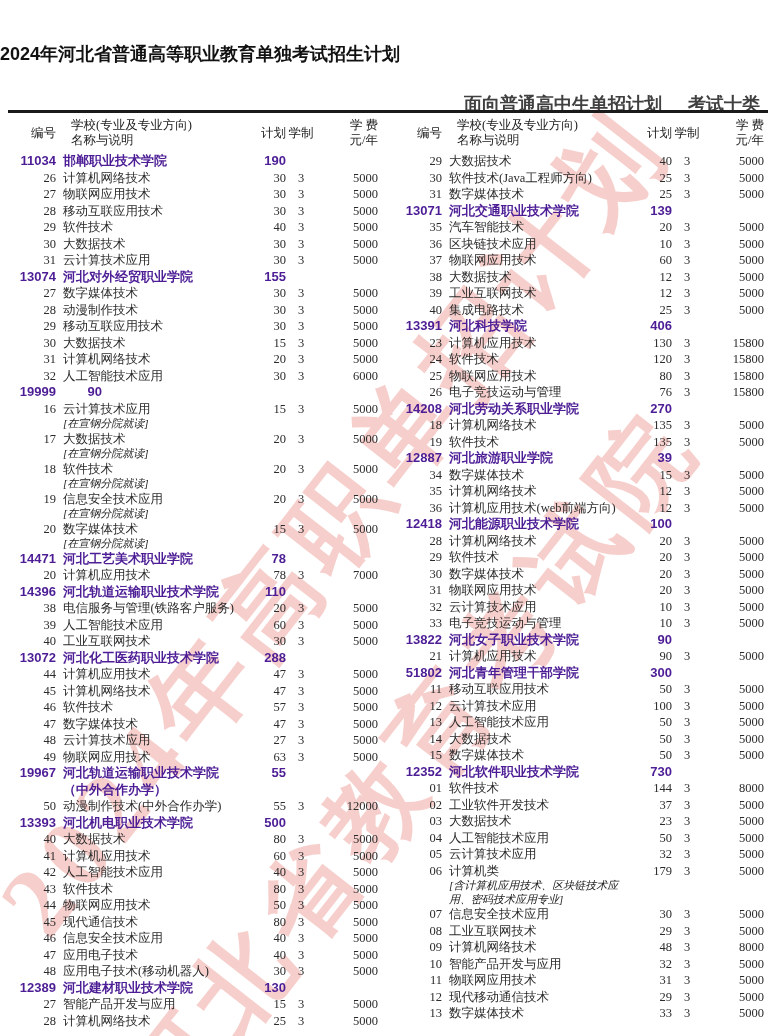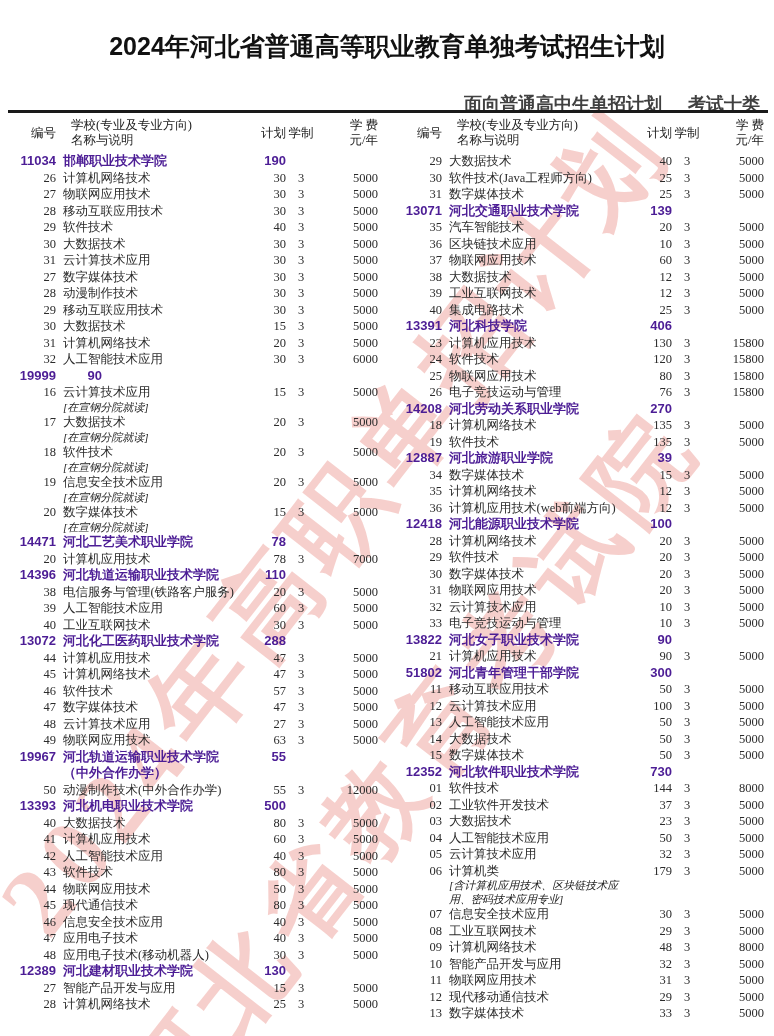--- a/index.html
+++ b/index.html
@@ -19,24 +19,23 @@
     font-weight:bold;
     opacity:0.28;
     transform-origin:0 0;
     pointer-events:none;
     z-index:1;
   }
   .wm1{left:-30px;top:880px;font-size:100px;letter-spacing:10px;transform:rotate(-52deg);}
   .wm2{left:95px;top:1065px;font-size:96px;letter-spacing:12px;transform:rotate(-52deg);}
   
   .title{
-    position:absolute;top:30px;left:0;width:100%;
-    text-align:center;
+    position:absolute;top:42px;left:0;width:100%;
     font-family:"Liberation Sans", sans-serif;
-    font-weight:bold;font-size:25px;color:#111;
+    font-weight:bold;font-size:18px;color:#111;
     z-index:2;
   }
   .subtitle{
     position:absolute;top:92px;right:14px;
     font-family:"Liberation Sans", sans-serif;
     font-weight:bold;font-size:18px;color:#404040;
     z-index:2;
   }
   .subtitle .gap{display:inline-block;width:26px;}
   .rule{
@@ -168,20 +167,27 @@
         <span class="c-years">3</span>
         <span class="c-fee">5000</span>
       </div>
       <div class="row">
         <span class="c-num">31</span>
         <span class="c-name"><span class="">云计算技术应用</span></span>
         <span class="c-plan">30</span>
         <span class="c-years">3</span>
         <span class="c-fee">5000</span>
       </div>
+      <div class="row school">
+        <span class="c-num">13074</span>
+        <span class="c-name"><span class="">河北对外经贸职业学院</span></span>
+        <span class="c-plan">155</span>
+        <span class="c-years"></span>
+        <span class="c-fee"></span>
+      </div>
       <div class="row">
         <span class="c-num">27</span>
         <span class="c-name"><span class="">数字媒体技术</span></span>
         <span class="c-plan">30</span>
         <span class="c-years">3</span>
         <span class="c-fee">5000</span>
       </div>
       <div class="row">
         <span class="c-num">28</span>
         <span class="c-name"><span class="">动漫制作技术</span></span>

